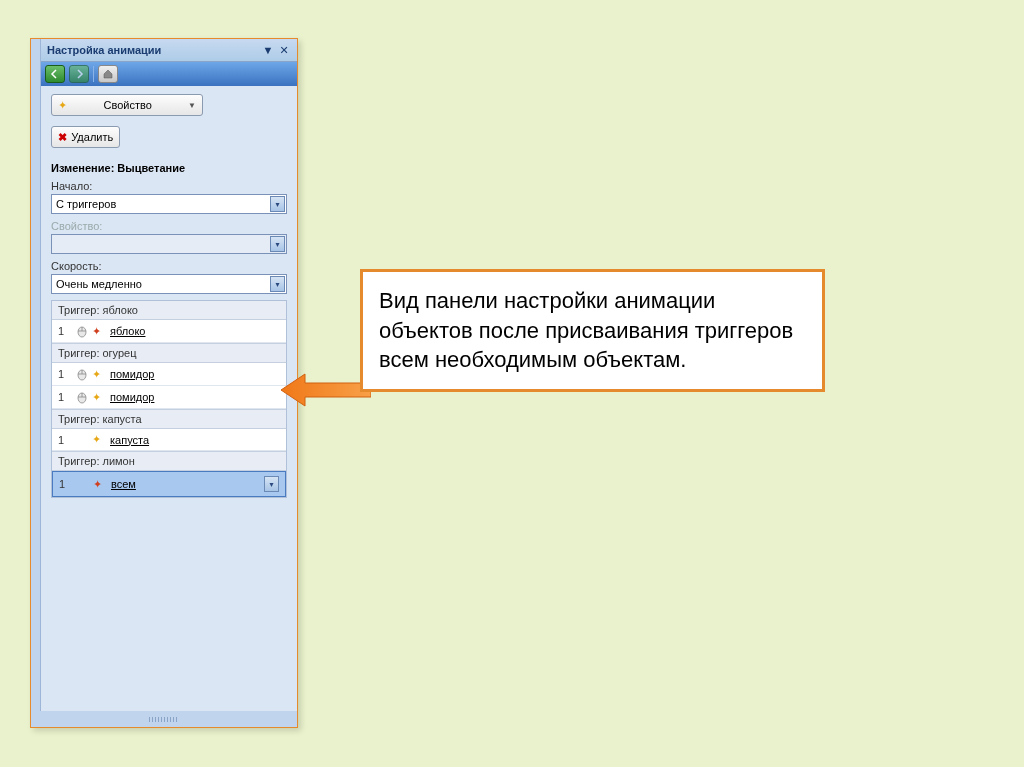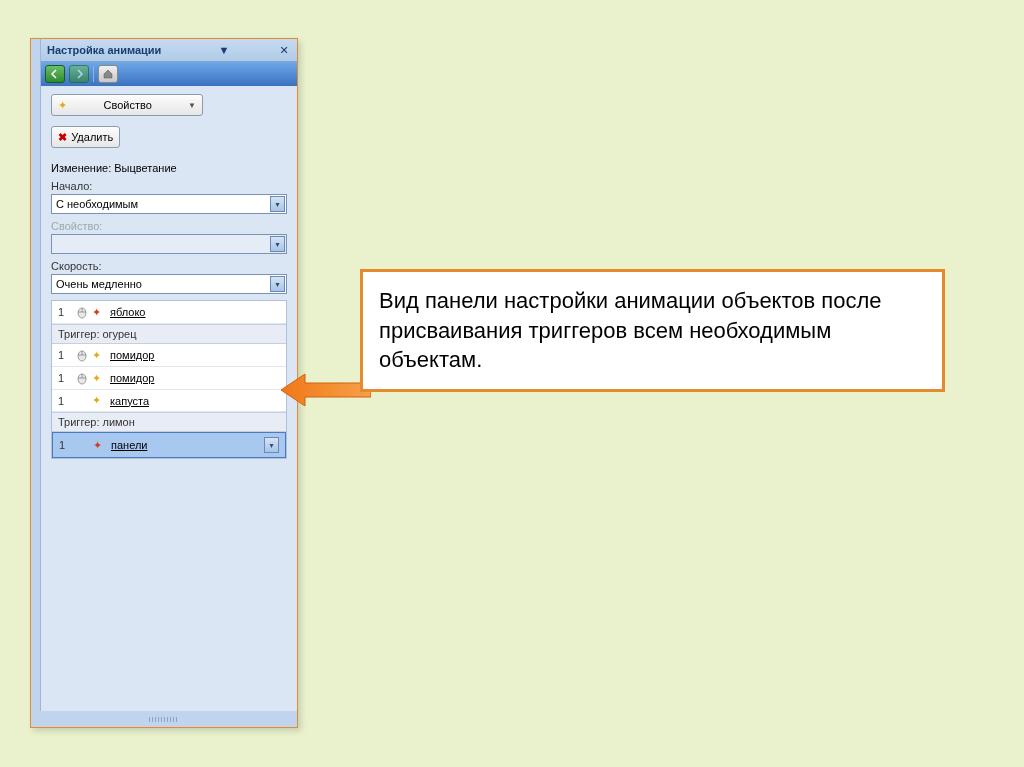--- a/index.html
+++ b/index.html
@@ -40,21 +40,20 @@
     flex-direction: column;
     background: #dbe6f4;
   }
   .titlebar {
     background: linear-gradient(#c7d9f0 0%, #aecce8 100%);
     border-bottom: 1px solid #8aa4c8;
     display: flex;
     align-items: center;
     padding: 11px 6px;
     height: 23px;
-    gap: 44px;
   }
   .titlebar .title {
     font-weight: bold;
     color: #1a3c70;
     flex: 1;
   }
   .titlebar .ctl {
     width: 14px;
     height: 14px;
     display: flex;
@@ -122,21 +121,21 @@
     margin-bottom: 10px;
   }
   .icon-star {
     color: #e6a817;
   }
   .icon-x {
     color: #c00;
     font-weight: bold;
   }
   .section-header {
-    font-weight: normal;
+    font-weight: bold;
     margin: 4px 0 6px 0;
     color: #000;
   }
   .field-label {
     color: #333;
     margin: 4px 0 2px 0;
   }
   .field-label.disabled { color: #9aa; }
   .select {
     width: 100%;
@@ -229,21 +228,21 @@
   }
   .bottom-drag .grip {
     width: 30px;
     height: 5px;
     background: repeating-linear-gradient(90deg, #8aa4c8 0 1px, transparent 1px 3px);
   }
   .callout {
     position: absolute;
     left: 360px;
     top: 269px;
-    width: 585px;
+    width: 465px;
     border: 3px solid #e68a2e;
     background: #fff;
     padding: 14px 16px;
     font-size: 22px;
     line-height: 1.35;
     color: #000;
     font-family: Arial, sans-serif;
   }
   .arrow {
     position: absolute;
@@ -293,38 +292,39 @@
         <br>
         <div class="btn btn-delete">
           <span class="icon-x">✖</span>
           <span>Удалить</span>
         </div>
 
         <div class="section-header">Изменение: Выцветание</div>
 
         <div class="field-label">Начало:</div>
         <div class="select">
-          <span class="val">С необходимым</span>
+          <span class="val">С триггеров</span>
           <span class="dd">▾</span>
         </div>
 
         <div class="field-label disabled">Свойство:</div>
         <div class="select disabled">
           <span class="val"></span>
           <span class="dd">▾</span>
         </div>
 
         <div class="field-label">Скорость:</div>
         <div class="select">
           <span class="val">Очень медленно</span>
           <span class="dd">▾</span>
         </div>
 
         <div class="trigger-list" id="trigger-list">
             <div class="trigger-group">
+              <div class="trigger-header">Триггер: яблоко</div>
               <div class="trigger-item">
                 <span class="num">1</span>
                 <span class="mouse-icon"><svg viewBox="0 0 12 14">
                     <ellipse cx="6" cy="8" rx="4" ry="5" fill="#e8e8e8" stroke="#888" stroke-width="0.8"></ellipse>
                     <line x1="6" y1="3" x2="6" y2="7" stroke="#888" stroke-width="0.8"></line>
                     <line x1="2" y1="7" x2="10" y2="7" stroke="#888" stroke-width="0.8"></line>
                   </svg></span>
                 <span class="effect-icon red">✦</span>
                 <span class="name">яблоко</span>
               </div>
@@ -348,34 +348,35 @@
                 <span class="mouse-icon"><svg viewBox="0 0 12 14">
                     <ellipse cx="6" cy="8" rx="4" ry="5" fill="#e8e8e8" stroke="#888" stroke-width="0.8"></ellipse>
                     <line x1="6" y1="3" x2="6" y2="7" stroke="#888" stroke-width="0.8"></line>
                     <line x1="2" y1="7" x2="10" y2="7" stroke="#888" stroke-width="0.8"></line>
                   </svg></span>
                 <span class="effect-icon">✦</span>
                 <span class="name">помидор</span>
               </div>
             </div>
             <div class="trigger-group">
+              <div class="trigger-header">Триггер: капуста</div>
               <div class="trigger-item">
                 <span class="num">1</span>
                 <span style="width:12px"></span>
                 <span class="effect-icon">✦</span>
                 <span class="name">капуста</span>
               </div>
             </div>
             <div class="trigger-group">
               <div class="trigger-header">Триггер: лимон</div>
               <div class="trigger-item selected">
                 <span class="num">1</span>
                 <span style="width:12px"></span>
                 <span class="effect-icon red">✦</span>
-                <span class="name">панели</span>
+                <span class="name">всем</span>
                 <span class="dd">▾</span>
               </div>
             </div>
           </div>
       </div>
     </div>
   </div>
   <div class="bottom-drag">
     <div class="grip"></div>
   </div>

